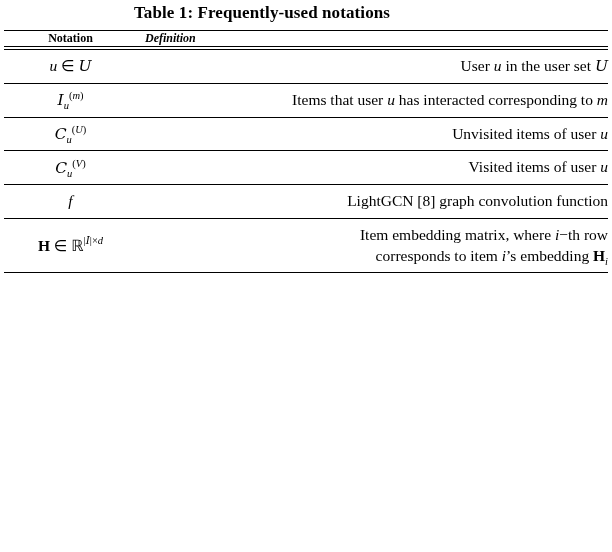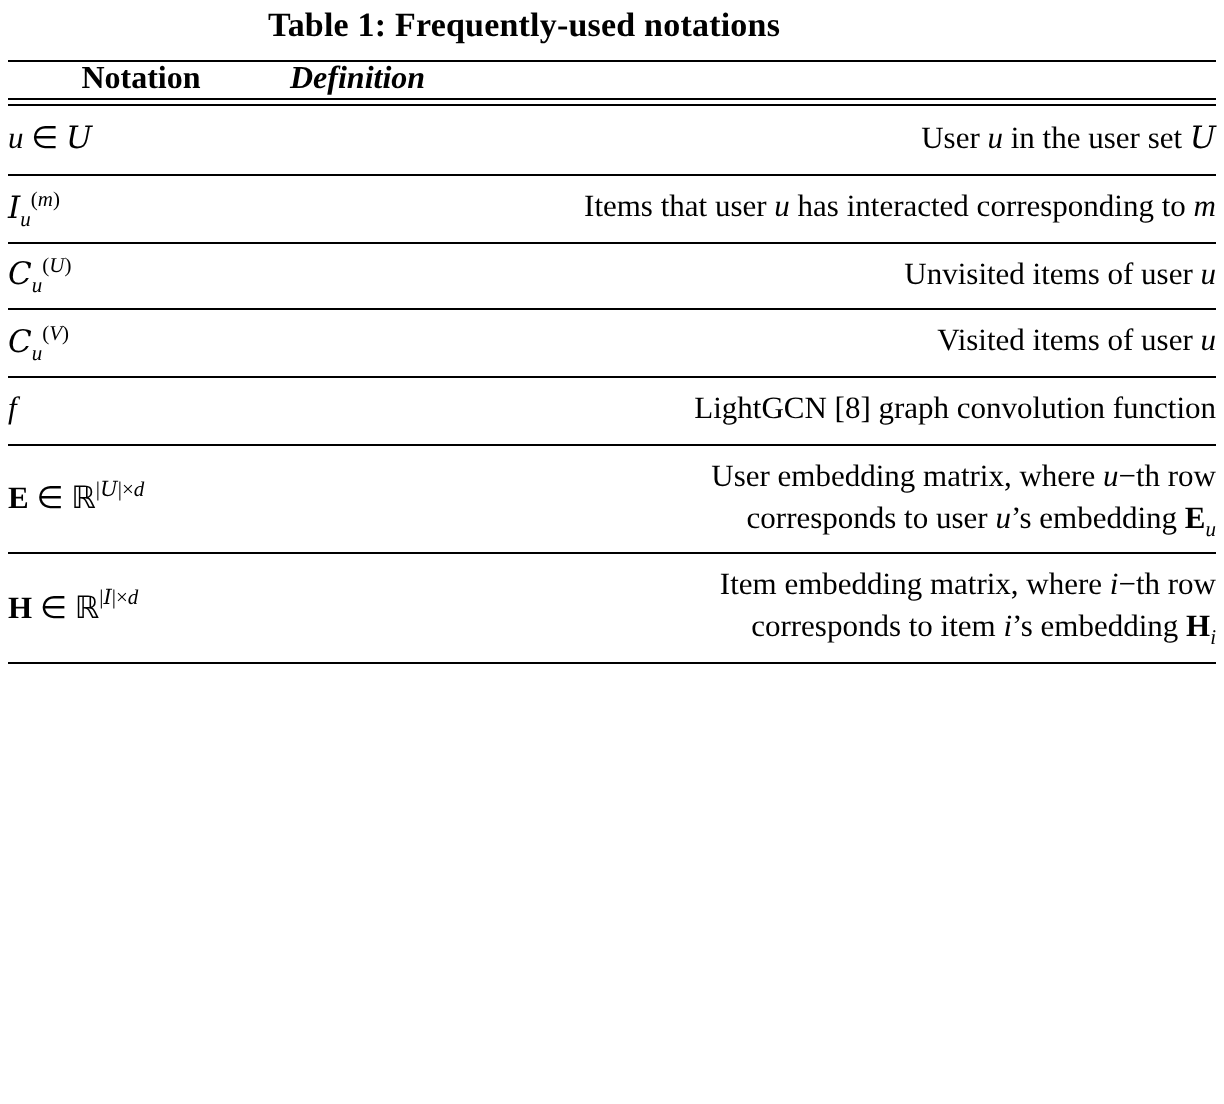--- a/index.html
+++ b/index.html
@@ -47,41 +47,41 @@
     border-top: 0.8px solid #000;
   }
   .rule-double-top {
     border-top: 1.1px solid #000;
   }
   .rule-double-bottom {
     border-top: 1.1px solid #000;
   }
   .hdr td {
     font-weight: bold;
-    font-size: 16px;
+    font-size: 12px;
     padding: 5px 0 6px 0;
   }
   .col-notation {
     width: 133px;
     text-align: center;
   }
   .col-def {
     width: 471px;
     text-align: left;
     padding-left: 8px !important;
     font-style: italic;
   }
   .hdr .col-notation { text-align: center; }
   .hdr .col-def { text-align: left; }
   tr.row td {
     padding-top: 6px;
     padding-bottom: 6px;
   }
   .cell-n {
-    text-align: left;
+    text-align: center;
     white-space: nowrap;
   }
   .cell-d {
     text-align: right;
     padding-left: 10px;
     line-height: 1.34;
   }
   i, .it { font-style: italic; }
   .cal {
     font-family: "DejaVu Serif", serif;
@@ -150,24 +150,20 @@
           </tr>
           <tr class="row">
             <td class="cell-n rule-thin"><span class="cal">C</span><sub class="sub"><i>u</i></sub><sup class="sup">(<i>V</i>)</sup></td>
             <td class="cell-d rule-thin">Visited items of user <i>u</i></td>
           </tr>
           <tr class="row">
             <td class="cell-n rule-thin"><i>f</i></td>
             <td class="cell-d rule-thin">LightGCN [8] graph convolution function</td>
           </tr>
           <tr class="row">
-            <td class="cell-n rule-thin"><span class="bold-up">E</span> ∈ ℝ<sup class="sup">|<span class="cal">U</span>|×<i>d</i></sup></td>
-            <td class="cell-d rule-thin">User embedding matrix, where <i>u</i>−th row<br>corresponds to user <i>u</i>’s embedding <span class="bold-up">E</span><sub class="sub"><i>u</i></sub></td>
-          </tr>
-          <tr class="row">
             <td class="cell-n rule-thin"><span class="bold-up">H</span> ∈ ℝ<sup class="sup">|<span class="cal">I</span>|×<i>d</i></sup></td>
             <td class="cell-d rule-thin">Item embedding matrix, where <i>i</i>−th row<br>corresponds to item <i>i</i>’s embedding <span class="bold-up">H</span><sub class="sub"><i>i</i></sub></td>
           </tr>
           <tr>
             <td class="rule-top" style="height: 0px; padding: 0px;"></td>
             <td class="rule-top" style="height: 0px; padding: 0px;"></td>
           </tr>
         </tbody>
       </table>
     </div>

